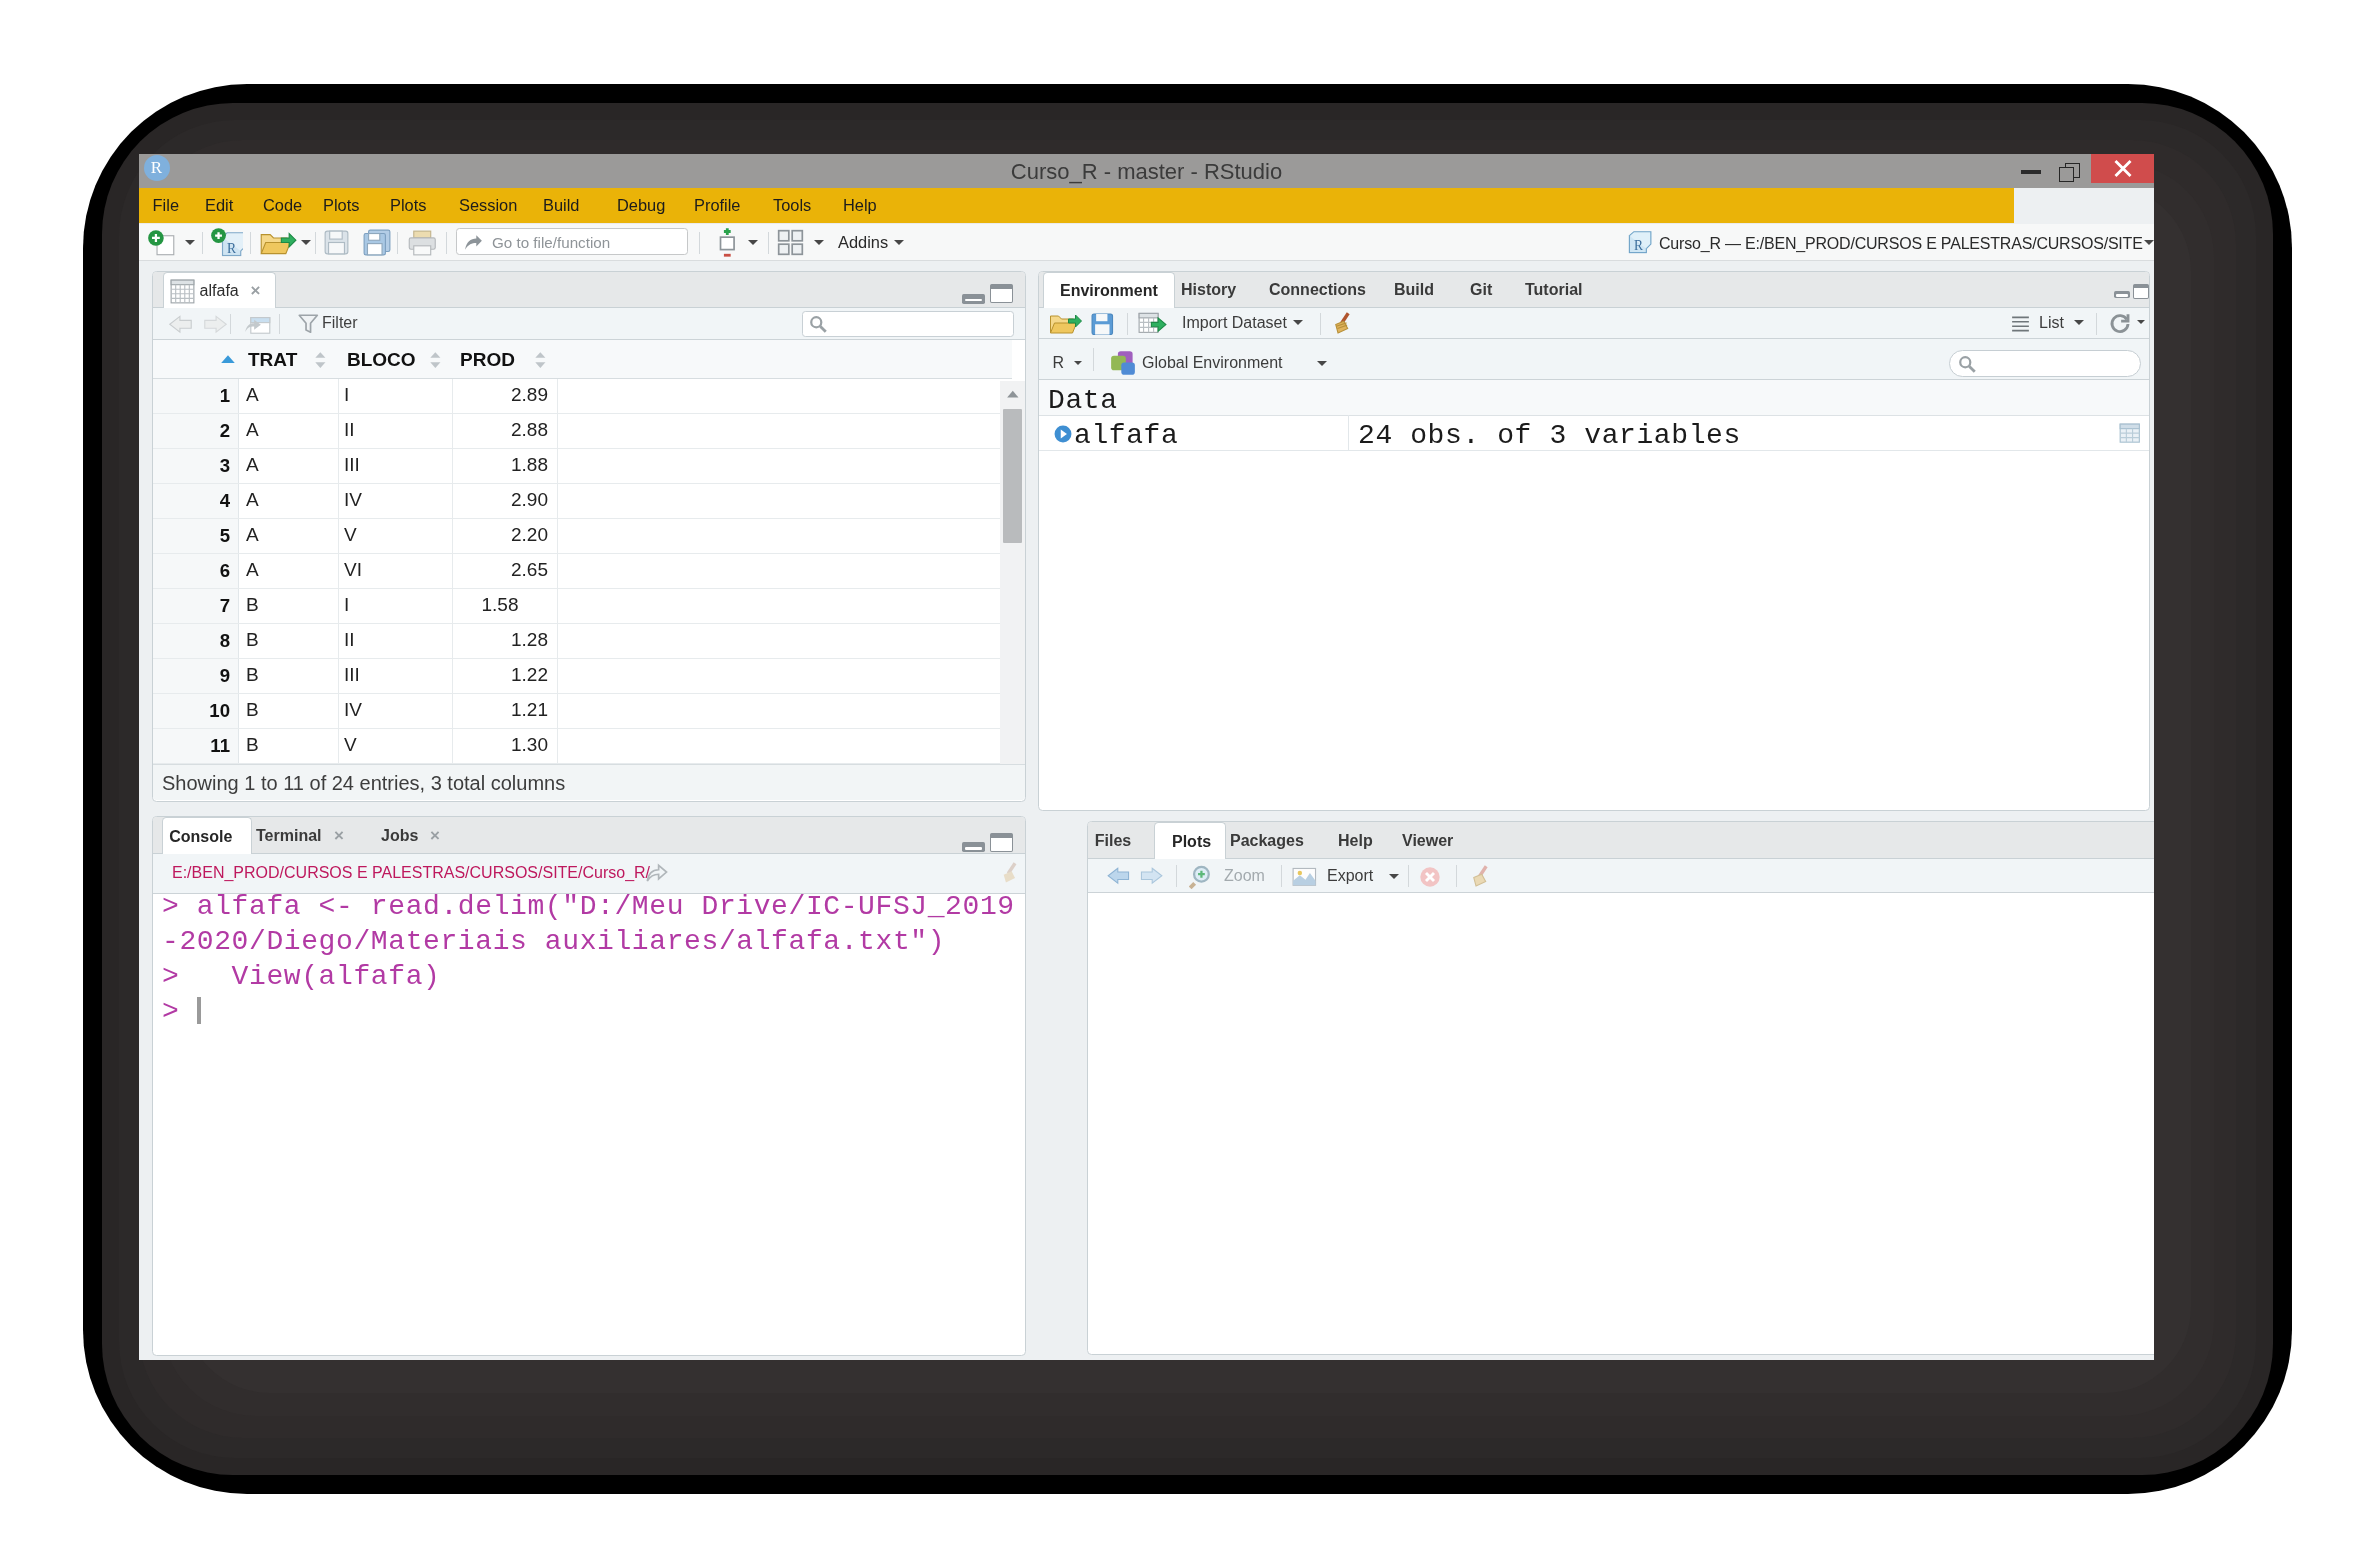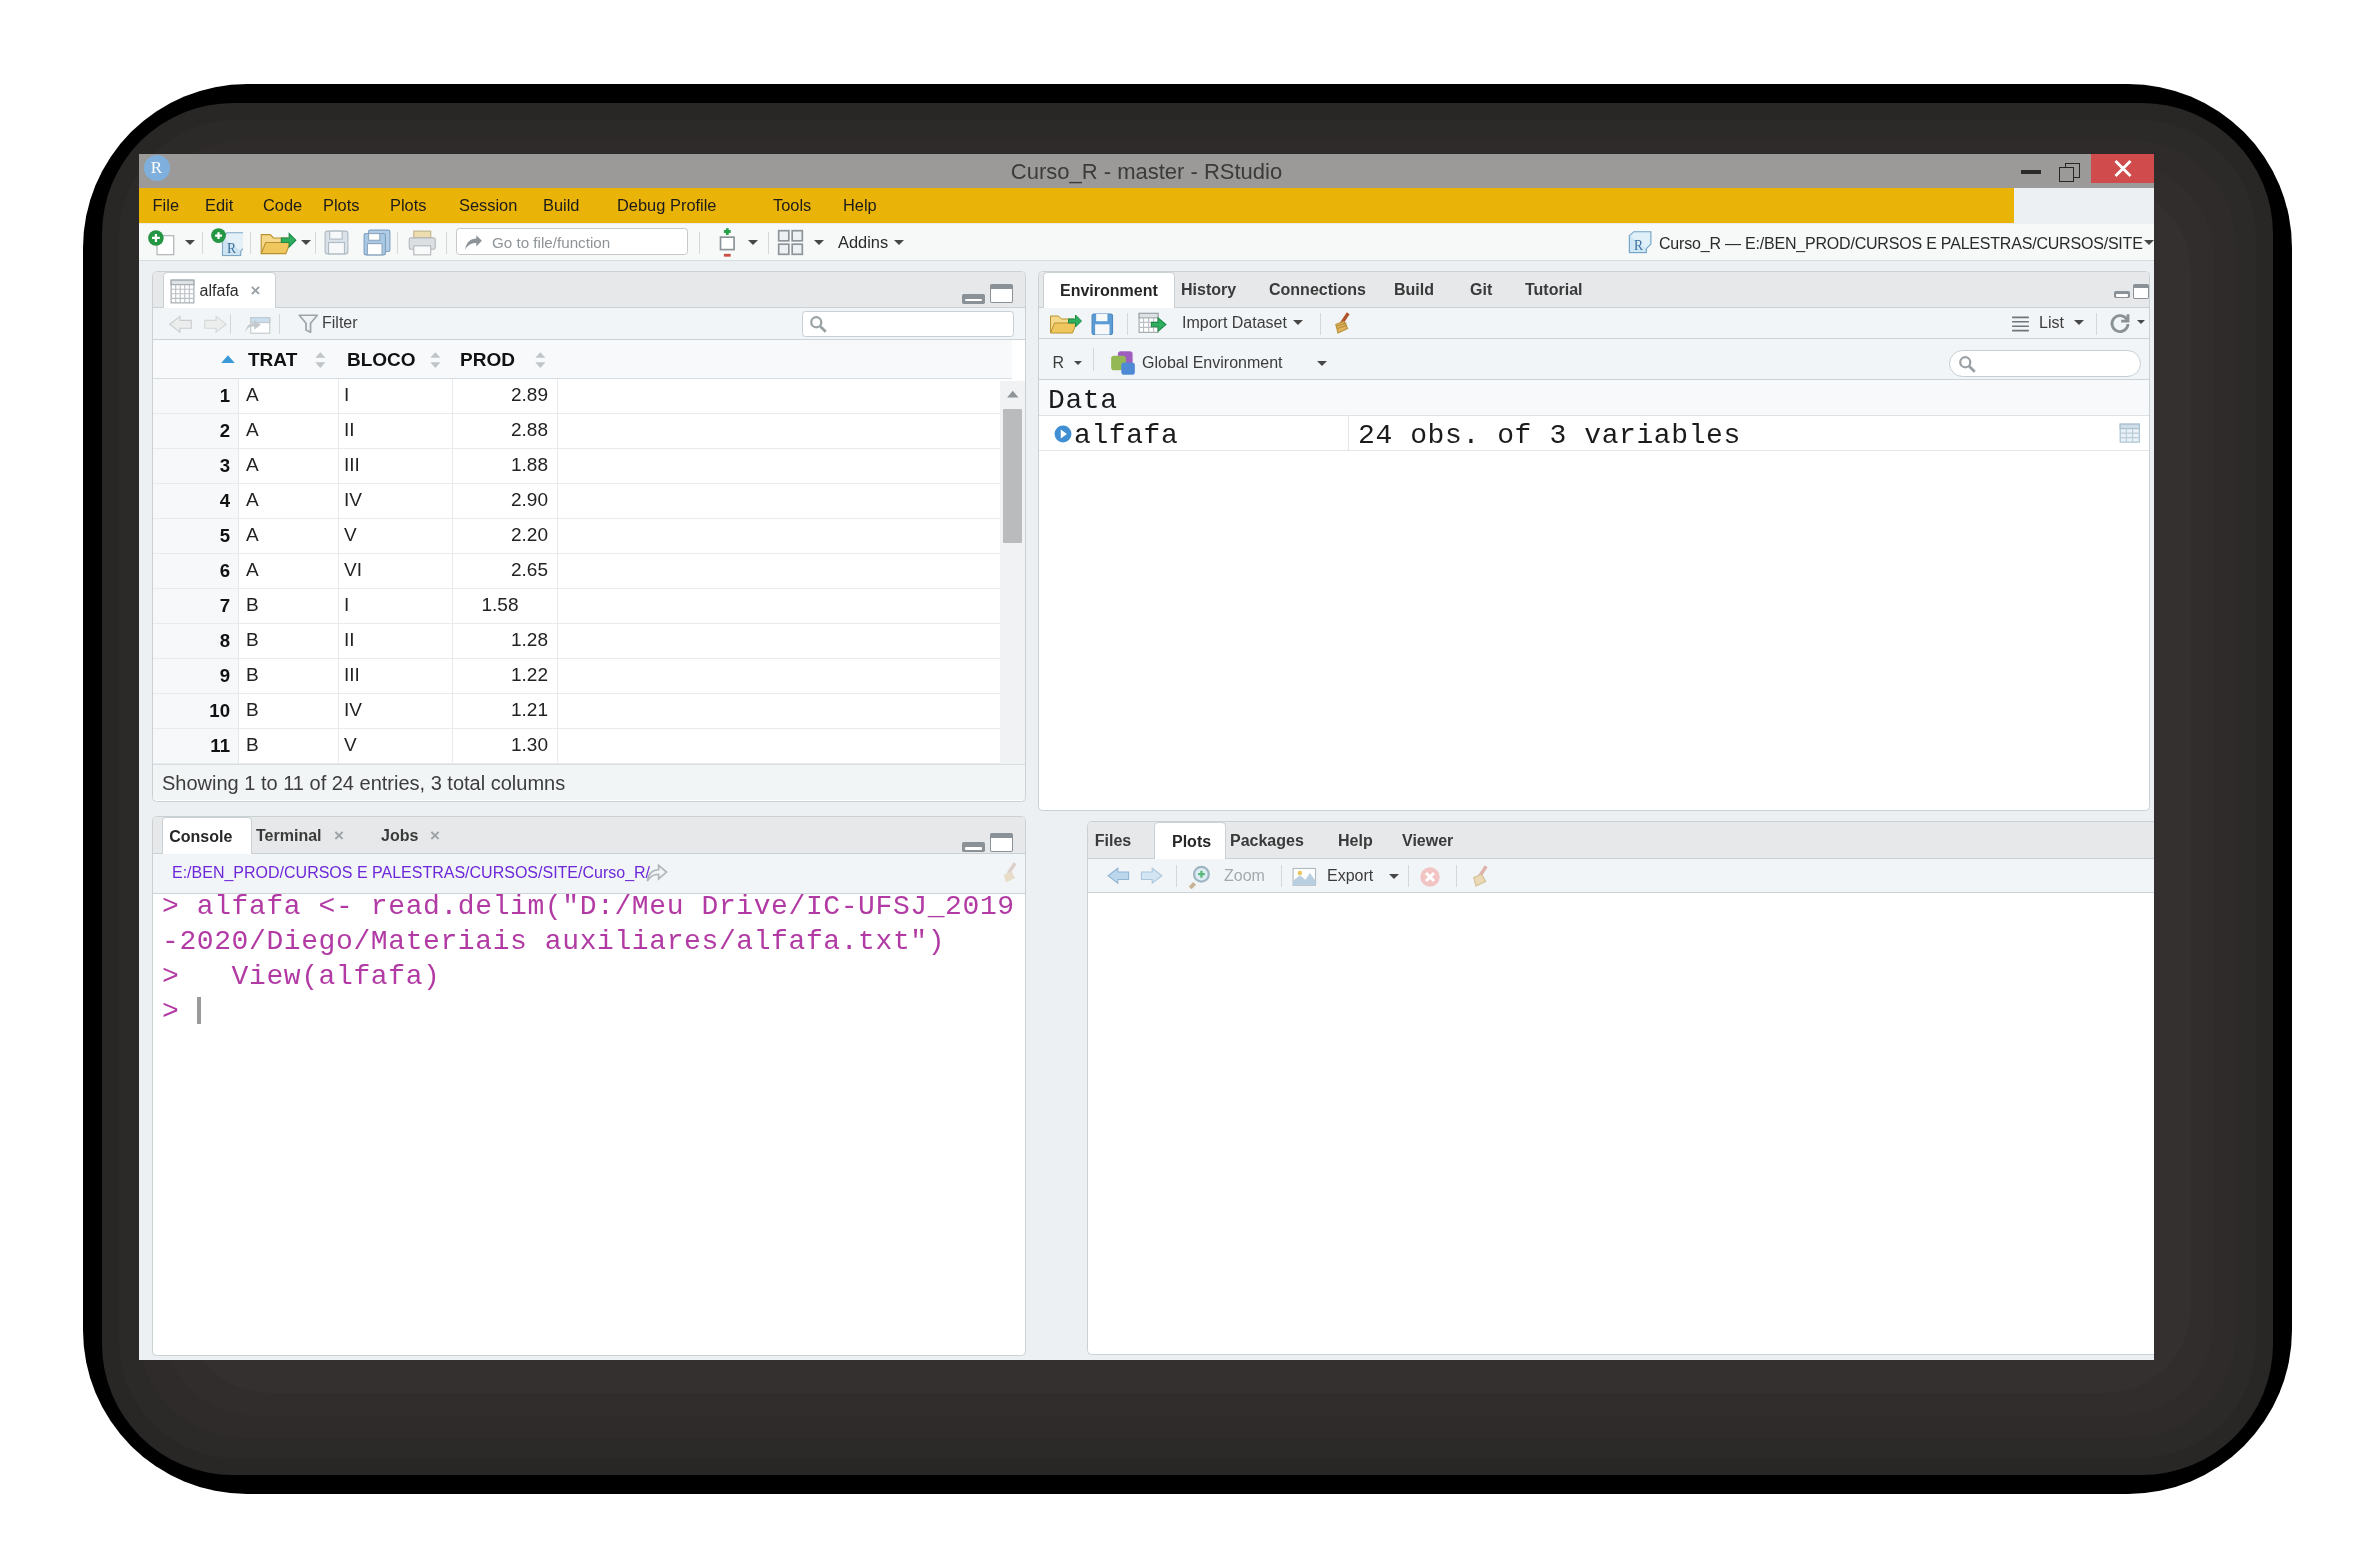--- a/index.html
+++ b/index.html
@@ -63,21 +63,21 @@
 
   <div class="a" id="menubar">
     <span class="a menuitem" style="left:13.6px">File</span>
     <span class="a menuitem" style="left:66px">Edit</span>
     <span class="a menuitem" style="left:124px">Code</span>
     <span class="a menuitem" style="left:184px">Plots</span>
     <span class="a menuitem" style="left:251px">Plots</span>
     <span class="a menuitem" style="left:320px">Session</span>
     <span class="a menuitem" style="left:404px">Build</span>
     <span class="a menuitem" style="left:478px">Debug</span>
-    <span class="a menuitem" style="left:531px">Profile</span>
+    <span class="a menuitem" style="left:555px">Profile</span>
     <span class="a menuitem" style="left:634px">Tools</span>
     <span class="a menuitem" style="left:704px">Help</span>
   </div>
 
   <div class="a" id="toolbar">
 
     <svg class="a" style="left:8px;top:4.5px" width="29" height="28" viewBox="0 0 52 50">
       <rect x="18" y="12" width="30" height="34" fill="#fff" stroke="#a9adb0" stroke-width="2"></rect>
       <circle cx="16" cy="16" r="14" fill="#259643"></circle>
         <path d="M9 16 h14 M16 9 v14" stroke="#fff" stroke-width="4"></path>
@@ -311,21 +311,21 @@
     </div>
     <span class="a itabtxt" style="left:103px;top:9.6px">Terminal</span>
     <span class="a xmark" style="left:181px;top:8.5px">×</span>
     <span class="a itabtxt" style="left:228px;top:9.6px">Jobs</span>
     <span class="a xmark" style="left:277px;top:8.5px">×</span>
     <div class="a pmin" style="left:809px;top:25.4px">
         <div class="a pmins" style="left:2.8px;top:4.5px;width:17px"></div>
       </div>
     <div class="a pmax" style="left:837px;top:16px"></div>
     <div class="a ptool" style="left:0;top:37px;width:872px;height:40px">
-      <span class="a" style="left:19px;top:10.2px;font-size:16px;color:#6d28d9">E:/BEN_PROD/CURSOS E PALESTRAS/CURSOS/SITE/Curso_R/</span>
+      <span class="a" style="left:19px;top:10.2px;font-size:16px;color:#be185d">E:/BEN_PROD/CURSOS E PALESTRAS/CURSOS/SITE/Curso_R/</span>
       <svg class="a" style="left:492px;top:9px" width="25" height="20.3" viewBox="0 0 44 36">
           <path d="M4 32 C6 18 14 12 24 12 V4 l14 12 -14 12 v-8 C16 20 10 22 4 32 Z" fill="none" stroke="#b0b6ba" stroke-width="3"></path>
         </svg>
       <svg class="a" style="left:845px;top:6.8px" width="25" height="25" viewBox="0 0 44 44">
           <path d="M30 4 L18 22" stroke="#dcd0c8" stroke-width="6"></path>
           <path d="M10 24 L24 18 L30 30 L14 38 Z" fill="#e8ddc8"></path>
         </svg>
     </div>
     <pre class="a mono constx" style="left:9px;top:72px">&gt; alfafa &lt;- read.delim("D:/Meu Drive/IC-UFSJ_2019
 -2020/Diego/Materiais auxiliares/alfafa.txt")

